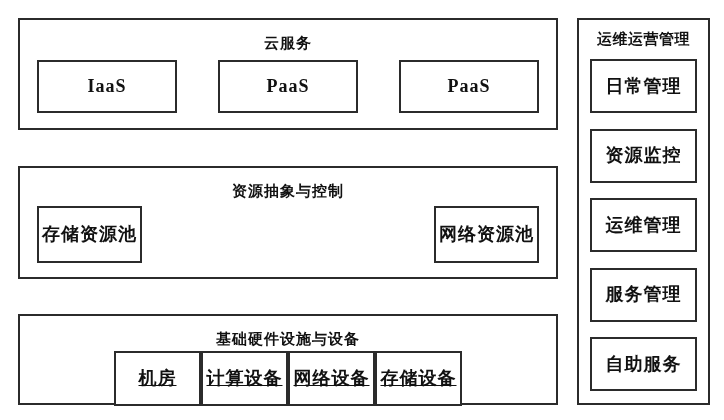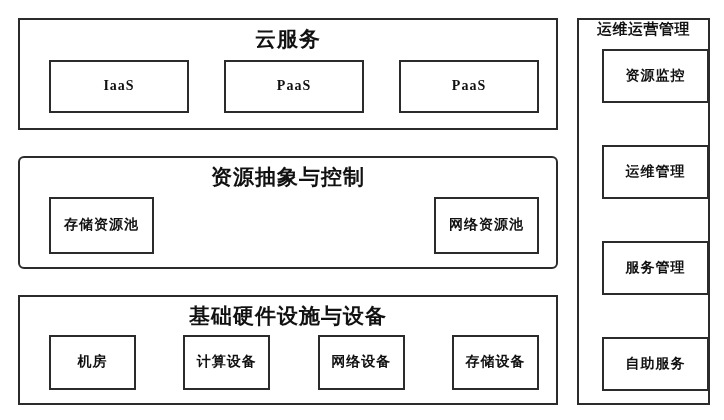--- a/index.html
+++ b/index.html
@@ -25,63 +25,63 @@
     justify-content: space-between;
   }
   .section {
     border: 2px solid #2b2b2b;
     box-sizing: border-box;
     display: flex;
     flex-direction: column;
     background: #ffffff;
   }
   .section.s1 { height: 112px; }
-  .section.s2 { height: 113px; border-radius: 6px; }
-  .section.s3 { height: 110px; }
+  .section.s2 { height: 113px; }
+  .section.s3 { height: 91px; align-items: center; }
   .section-title {
     text-align: center;
-    padding-top: 5px;
-    font-size: 21px;
+    padding-top: 14px;
+    font-size: 15px;
     font-weight: 600;
     letter-spacing: 1px;
   }
   .items-row {
     flex: 1;
     display: flex;
     align-items: center;
     justify-content: space-between;
     padding: 2px 17px 10px 17px;
   }
   .item-box {
     border: 2px solid #2b2b2b;
     box-sizing: border-box;
     display: flex;
     align-items: center;
     justify-content: center;
     text-align: center;
-    font-size: 14px;
+    font-size: 18px;
     font-weight: 600;
     letter-spacing: 1px;
     line-height: 1.35;
     background: #ffffff;
-    margin-left: 12px;
   }
   .s1 .item-box { width: 140px; height: 53px; }
   .s2 .item-box { width: 105px; height: 57px; padding: 0 2px; }
-  .s3 .item-box { width: 87px; height: 55px; }
+  .s3 .item-box { width: 87px; height: 55px; text-decoration: underline; }
   .right-col {
     width: 133px;
     border: 2px solid #2b2b2b;
     box-sizing: border-box;
     display: flex;
     flex-direction: column;
     background: #ffffff;
   }
   .right-title {
     text-align: center;
+    padding-top: 10px;
     font-size: 15px;
     font-weight: 600;
     letter-spacing: 0.5px;
     white-space: nowrap;
   }
   .right-items {
     flex: 1;
     display: flex;
     flex-direction: column;
     justify-content: space-between;
@@ -124,20 +124,21 @@
         <div class="item-box">网络设备</div>
         <div class="item-box">存储设备</div>
       </div>
     </div>
 
   </div>
 
   <div class="right-col">
     <div class="right-title">运维运营管理</div>
     <div class="right-items">
+      <div class="item-box">日常管理</div>
       <div class="item-box">资源监控</div>
       <div class="item-box">运维管理</div>
       <div class="item-box">服务管理</div>
       <div class="item-box">自助服务</div>
     </div>
   </div>
 
 </div>
 
 </body></html>

